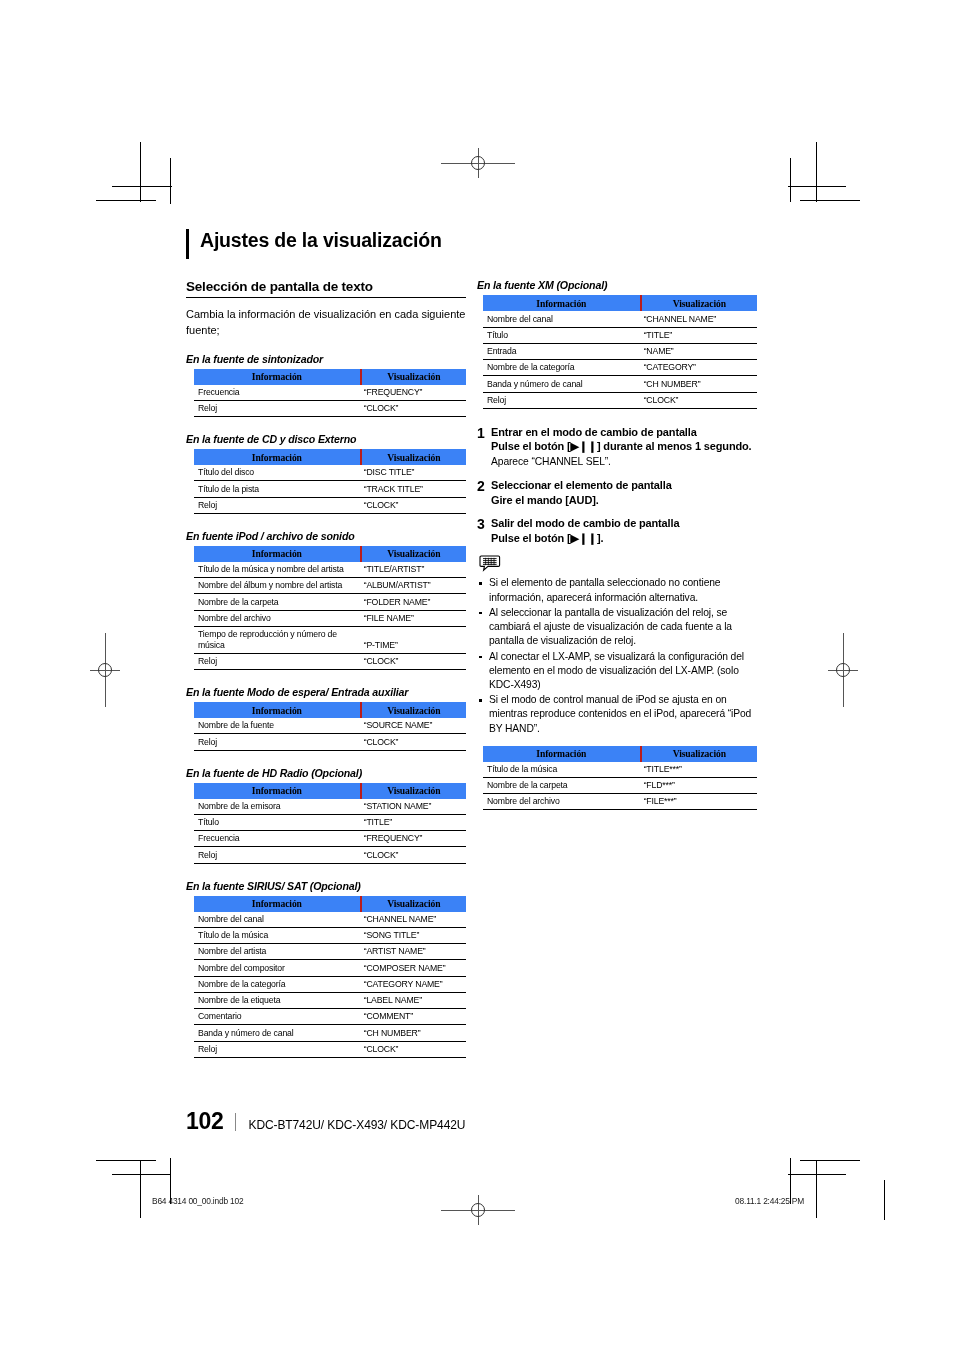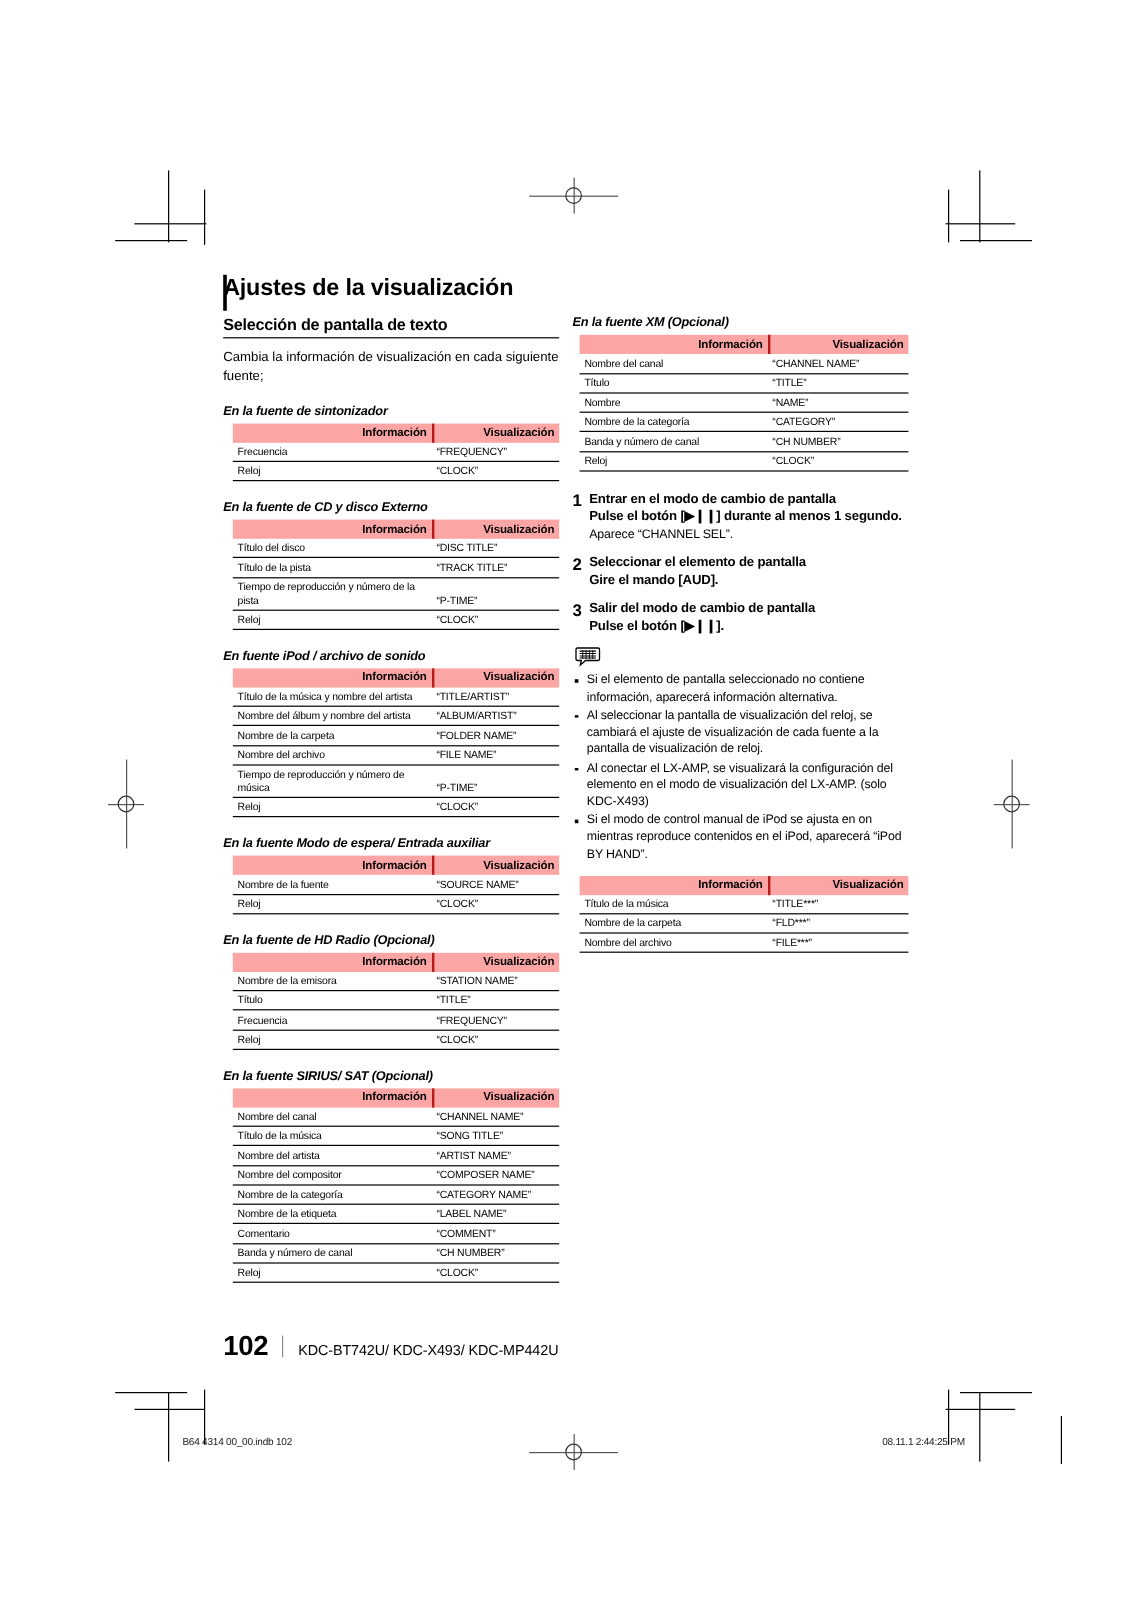--- a/index.html
+++ b/index.html
@@ -53,21 +53,22 @@
     position: absolute;
     left: 186px;
     top: 228px;
     width: 584px;
     height: 880px;
   }
 
   
   .chapter-title-wrap {
     position: relative;
-    margin-bottom: 10px;
+    padding-left: 14px;
+    margin-bottom: 26px;
   }
   .chapter-title-wrap::before {
     content: "";
     position: absolute;
     left: 0; top: 1px;
     width: 3px; height: 30px;
     background: #000;
   }
   .chapter-title {
     font-size: 19.5px;
@@ -111,26 +112,27 @@
   
   table.spec {
     width: 100%;
     border-collapse: separate;
     border-spacing: 0;
     margin: 0 0 16px 8px;
     width: calc(100% - 8px);
     table-layout: fixed;
   }
   table.spec th {
-    background: #fca5a5;
+    background: #3b82f6;
     font-size: 9.6px;
     font-weight: bold;
-    text-align: right;
+    text-align: center;
     padding: 2.5px 4px 2.5px 4px;
     letter-spacing: -0.1px;
+    font-family: Liberation Serif, serif;
   }
   table.spec th.c1 { width: 62%; }
   table.spec th.c2 { width: 38%; border-left: 2px solid #b91c1c; }
   table.spec td {
     font-size: 8.7px;
     padding: 2.2px 4px 2.2px 4px;
     border-bottom: 1px solid #000;
     letter-spacing: -0.15px;
     vertical-align: bottom;
     line-height: 1.25;
@@ -335,24 +337,20 @@
           </thead>
         <tbody>
           <tr>
               <td>Título del disco</td>
               <td>“DISC TITLE”</td>
             </tr>
           <tr>
               <td>Título de la pista</td>
               <td>“TRACK TITLE”</td>
             </tr>
-          <tr>
-              <td>Tiempo de reproducción y número de la pista</td>
-              <td>“P-TIME”</td>
-            </tr>
           <tr class="last">
               <td>Reloj</td>
               <td>“CLOCK”</td>
             </tr>
         </tbody>
       </table>
 
       <div class="tbl-caption">En fuente iPod / archivo de sonido</div>
       <table class="spec">
         <thead>
@@ -500,21 +498,21 @@
         <tbody>
           <tr>
               <td>Nombre del canal</td>
               <td>“CHANNEL NAME”</td>
             </tr>
           <tr>
               <td>Título</td>
               <td>“TITLE”</td>
             </tr>
           <tr>
-              <td>Nombre</td>
+              <td>Entrada</td>
               <td>“NAME”</td>
             </tr>
           <tr>
               <td>Nombre de la categoría</td>
               <td>“CATEGORY”</td>
             </tr>
           <tr>
               <td>Banda y número de canal</td>
               <td>“CH NUMBER”</td>
             </tr>

